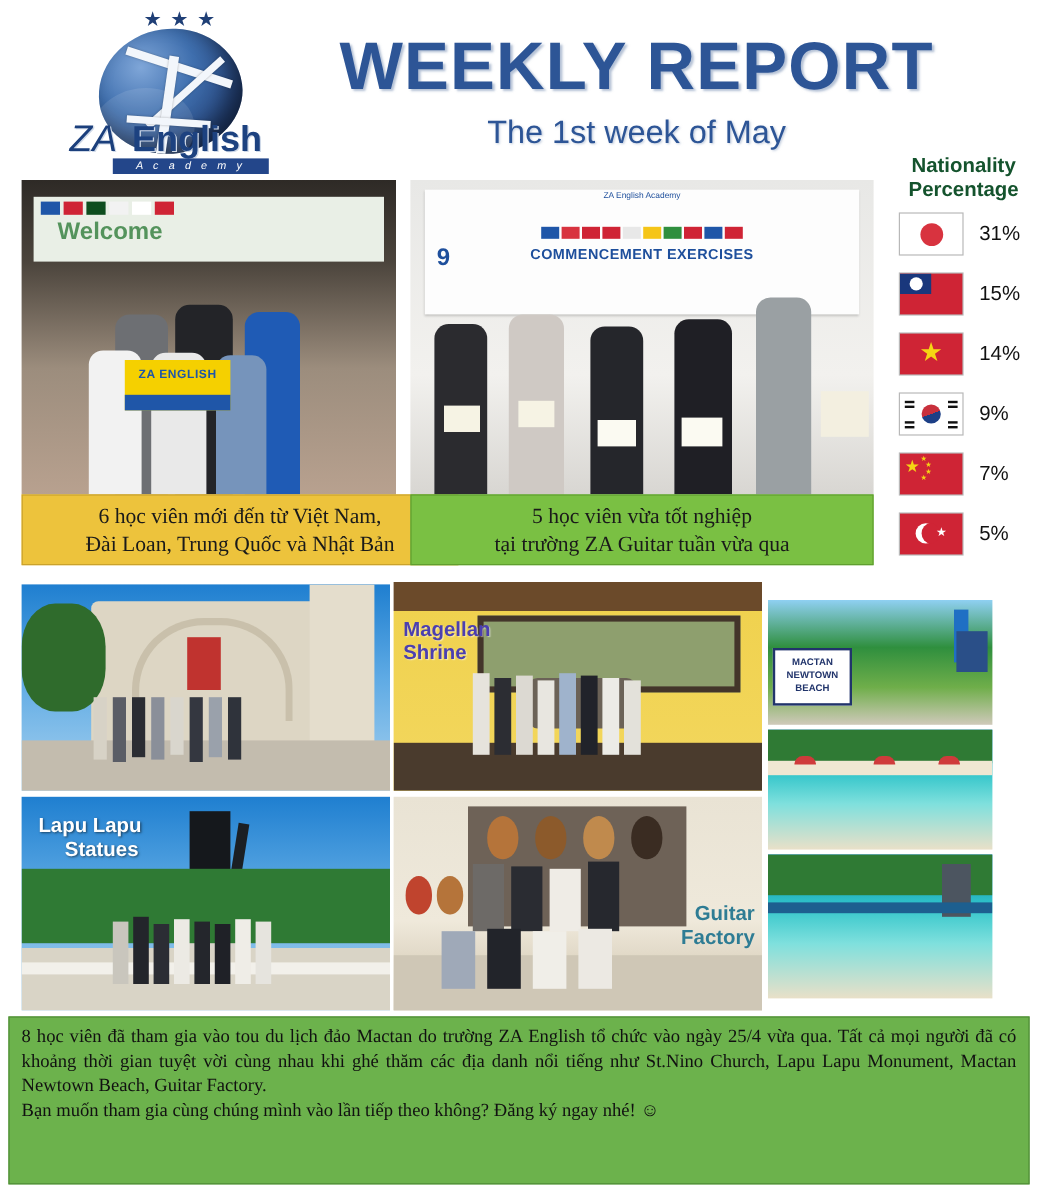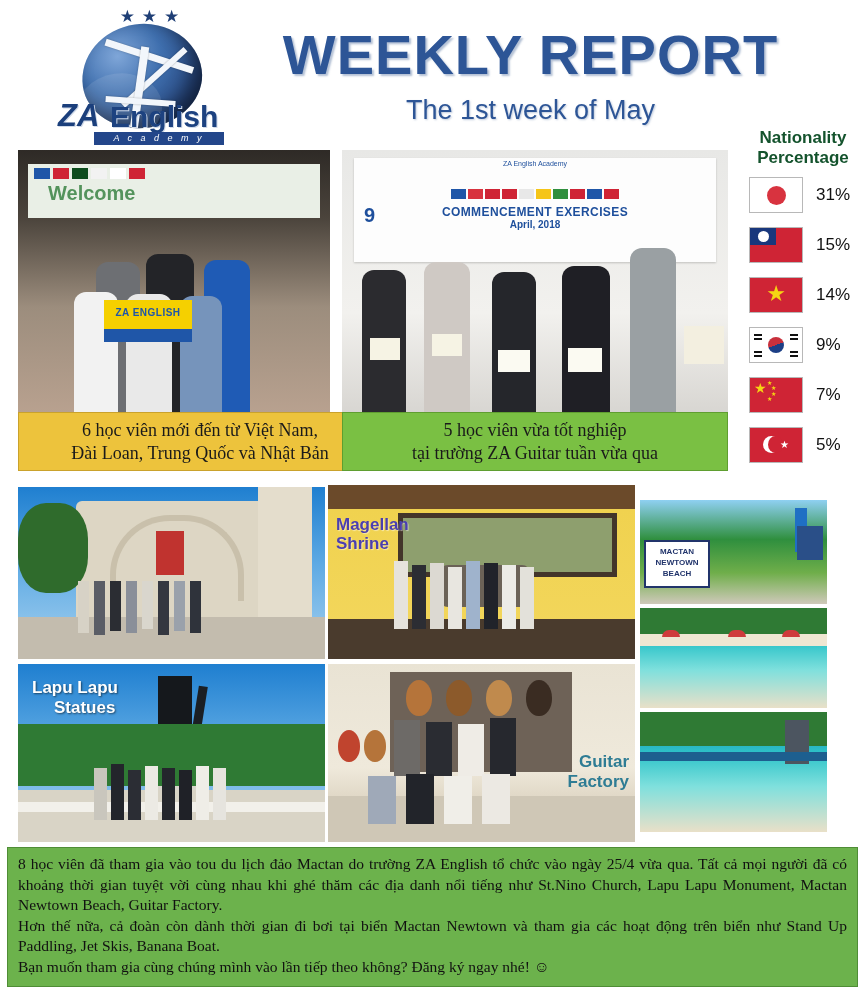--- a/index.html
+++ b/index.html
@@ -22,21 +22,21 @@
     background:radial-gradient(ellipse at 32% 28%, #7fa6d8 0%, #3f6fae 38%, #27477f 72%, #16294f 100%);
     box-shadow:inset -8px -10px 18px rgba(0,0,0,.45);transform:rotate(-8deg);overflow:hidden;}
   .logo-globe:before{content:"";position:absolute;left:-10px;top:46px;width:86px;height:70px;
     border-radius:50%;background:rgba(255,255,255,.10);}
   .swoosh{position:absolute;background:#f2f6fb;box-shadow:0 0 2px rgba(0,0,0,.3);}
   .s1{left:24px;top:30px;width:92px;height:7px;transform:rotate(26deg);}
   .s2{left:30px;top:52px;width:84px;height:6px;transform:rotate(-34deg);}
   .s3{left:52px;top:22px;width:8px;height:82px;transform:rotate(16deg);}
   .s4{left:20px;top:74px;width:70px;height:6px;transform:rotate(12deg);}
   .logo-name{position:absolute;left:0px;top:88px;width:205px;height:48px;}
-  .logo-za{position:absolute;left:10px;top:4px;font-style:italic;font-weight:bold;font-size:31px;
+  .logo-za{position:absolute;left:10px;top:4px;font-style:italic;font-weight:normal;font-size:31px;
     color:#1b3f7c;text-shadow:1px 1px 0 #cfd9e8;}
   .logo-eng{position:absolute;left:62px;top:6px;font-weight:bold;font-size:30px;
     color:#1d4280;text-shadow:1px 1px 0 #cfd9e8;}
   .logo-acad{position:absolute;left:46px;top:38px;width:130px;text-align:center;
     background:#23468a;color:#ffffff;font-size:9px;font-style:italic;letter-spacing:3px;
     padding:1px 0 2px 0;}
   .title{position:absolute;left:258px;top:22px;width:545px;text-align:center;
     font-weight:bold;font-size:56px;color:#2d5596;letter-spacing:1px;
     text-shadow:2px 2px 2px rgba(140,160,190,.65);}
   .subtitle{position:absolute;left:258px;top:95px;width:545px;text-align:center;
@@ -246,21 +246,20 @@
         <s style="background:#cf2435;"></s>
           <s style="background:#cf2435;"></s>
         <s style="background:#e8e8e8;"></s>
           <s style="background:#f5c518;"></s>
         <s style="background:#2f8f3e;"></s>
           <s style="background:#cf2435;"></s>
         <s style="background:#1f56a8;"></s>
           <s style="background:#cf2435;"></s>
       </div>
       <div class="banner-txt">COMMENCEMENT EXERCISES</div>
-      <div class="banner-sub">April, 2018</div>
       <div style="position:absolute;left:10px;top:46px;font:bold 20px 'Liberation Sans',sans-serif;color:#1e4f9c;">9</div>
     </div>
     <div class="person" style="left:20px;height:142px;width:44px;background:#2b2b2f;"></div>
     <div class="person" style="left:82px;height:150px;width:46px;background:#cfc9c4;"></div>
     <div class="person" style="left:150px;height:140px;width:44px;background:#25262b;"></div>
     <div class="person" style="left:220px;height:146px;width:48px;background:#1f1f25;"></div>
     <div class="person" style="left:288px;height:164px;width:46px;background:#9aa0a3;"></div>
     <div style="position:absolute;left:28px;bottom:52px;width:30px;height:22px;background:#f6f3e4;"></div>
     <div style="position:absolute;left:90px;bottom:56px;width:30px;height:22px;background:#f6f3e4;"></div>
     <div style="position:absolute;left:156px;bottom:40px;width:32px;height:22px;background:#fbfaf2;"></div>
@@ -383,17 +382,16 @@
     <div style="position:absolute;left:40px;bottom:18px;display:flex;gap:10px;align-items:flex-end;">
       <s style="display:block;width:28px;height:48px;background:#9fa9b8;"></s>
       <s style="display:block;width:28px;height:50px;background:#22242a;"></s>
       <s style="display:block;width:28px;height:48px;background:#f0eee8;"></s>
       <s style="display:block;width:28px;height:50px;background:#ecE9e3;"></s>
     </div>
   </div>
 
   <div class="bottom">
     <p>8 học viên đã tham gia vào tou du lịch đảo Mactan do trường ZA English tổ chức vào ngày 25/4 vừa qua. Tất cả mọi người đã có khoảng thời gian tuyệt vời cùng nhau khi ghé thăm các địa danh nổi tiếng như St.Nino Church, Lapu Lapu Monument, Mactan Newtown Beach, Guitar Factory.</p>
-    <p>Hơn thế nữa, cả đoàn còn dành thời gian đi bơi tại biển Mactan Newtown và tham gia các hoạt động trên biển như Stand Up Paddling, Jet Skis, Banana Boat.</p>
     <p class="last">Bạn muốn tham gia cùng chúng mình vào lần tiếp theo không? Đăng ký ngay nhé! ☺</p>
   </div>
 
 </div>
 
 </body></html>

